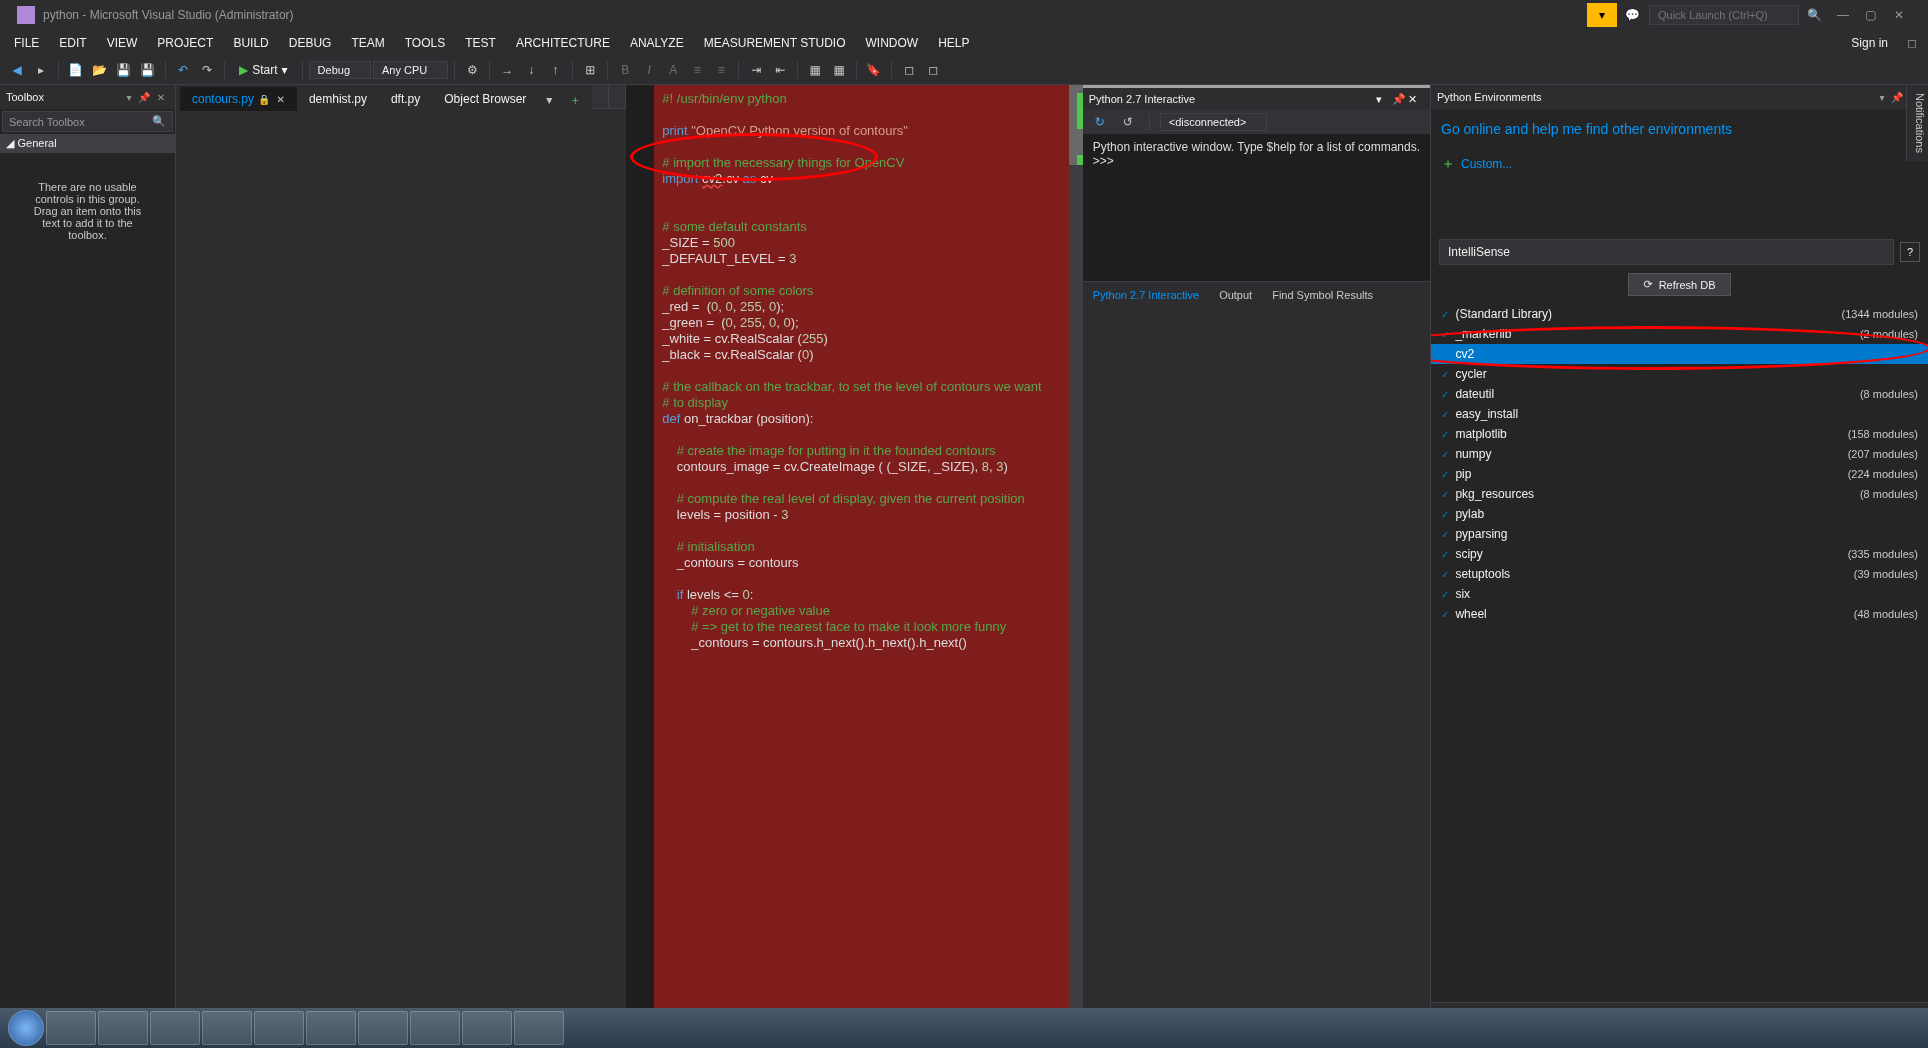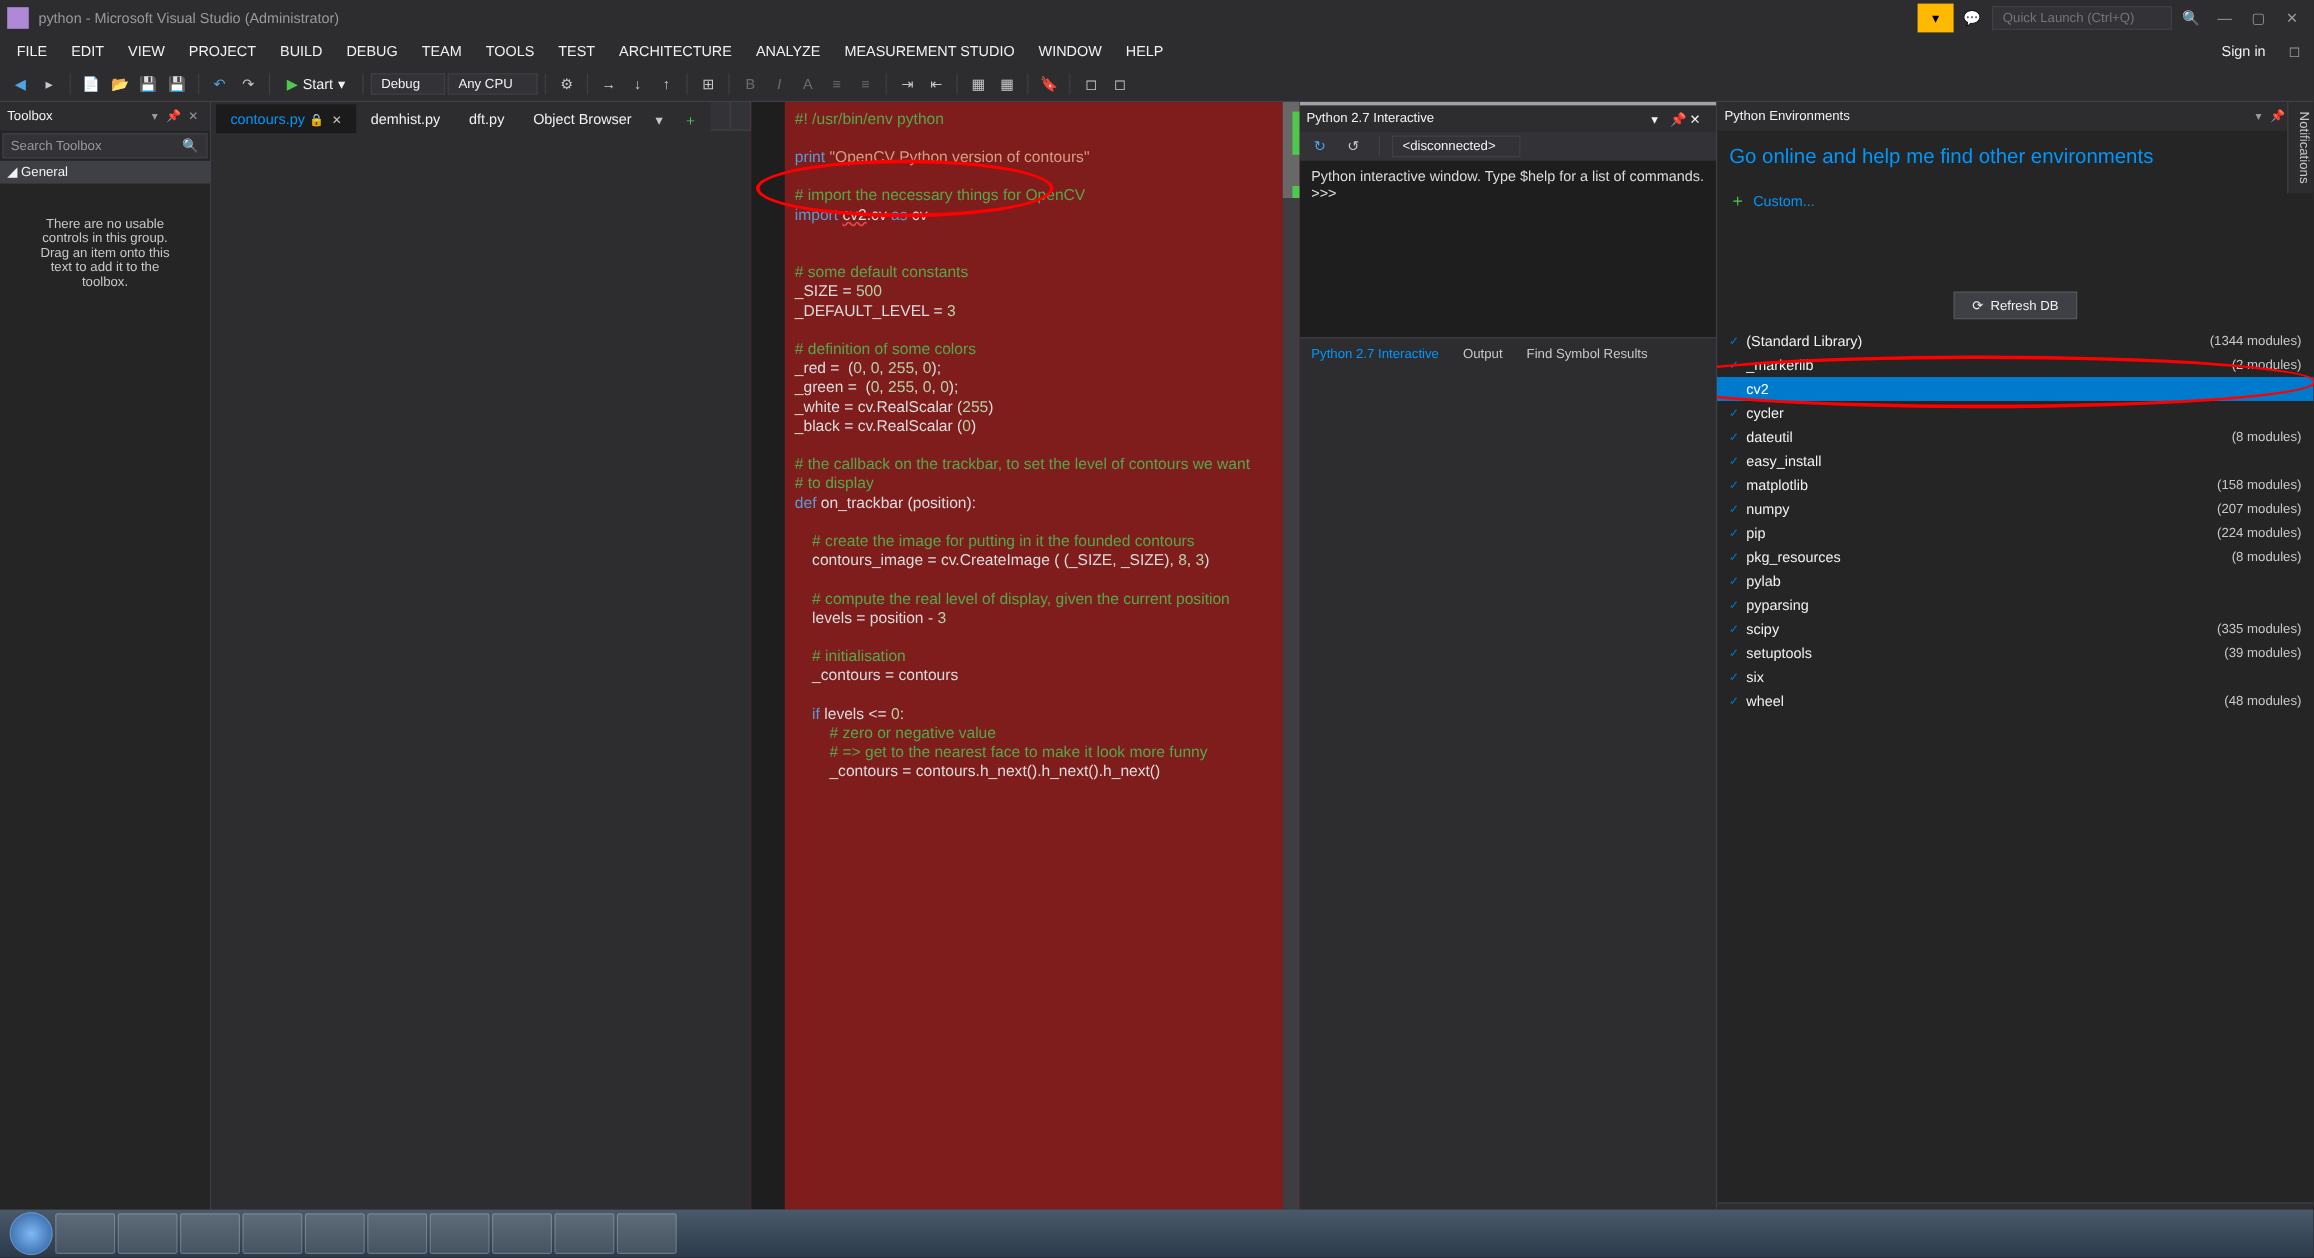--- a/index.html
+++ b/index.html
@@ -1,19 +1,19 @@
 <!DOCTYPE html>
 <html><head>
 <meta charset="utf-8">
 <style>
 * { margin:0; padding:0; box-sizing:border-box; font-family:"Segoe UI",Tahoma,sans-serif; }
 body { width:1928px; height:1048px; background:#2d2d30; color:#f1f1f1; font-size:12px; overflow:hidden; position:relative; }
 
 
-.titlebar { height:30px; background:#2d2d30; display:flex; align-items:center; padding:0 6px; }
+.titlebar { height:30px; background:#2d2d30; display:flex; align-items:center; padding:0 17px; }
 .titlebar .vs-icon { width:18px; height:18px; background:#b089d6; margin-right:8px; }
 .titlebar .title { color:#999; font-size:12px; flex:1; }
 .titlebar .right { display:flex; align-items:center; gap:4px; }
 .tb-btn { width:24px; height:24px; display:flex; align-items:center; justify-content:center; color:#999; cursor:pointer; }
 .tb-yellow { background:#ffb900; color:#000; width:30px; }
 .quick-launch { background:#333337; border:1px solid #3f3f46; color:#999; padding:3px 8px; width:150px; font-size:11px; }
 
 
 .menubar { height:25px; background:#2d2d30; display:flex; align-items:center; padding:0 4px; }
 .menubar .mitem { padding:4px 10px; color:#f1f1f1; font-size:12px; cursor:pointer; }
@@ -71,21 +71,21 @@
 .interactive .itoolbar { height:24px; background:#333337; display:flex; align-items:center; padding:0 6px; gap:6px; }
 .interactive .ibody { flex:1; background:#1e1e1e; padding:6px 10px; font-family:Consolas,monospace; font-size:12px; color:#dcdcdc; }
 .interactive .itabs { height:24px; background:#2d2d30; display:flex; align-items:flex-end; border-top:1px solid #3f3f46; }
 .interactive .itab { padding:4px 10px; font-size:11px; color:#c8c8c8; cursor:pointer; }
 .interactive .itab.active { color:#0097fb; }
 
 
 .panel-right { width:498px; background:#252526; display:flex; flex-direction:column; border-left:1px solid #3f3f46; }
 .py-env-head { background:#007acc; color:#fff; padding:6px 10px; font-size:12px; display:flex; align-items:center; }
 .py-env-head .home { margin-left:auto; width:18px; height:16px; background:#fff; }
-.env-link { padding:12px 10px; color:#0097fb; font-size:17px; cursor:pointer; }
+.env-link { padding:12px 10px; color:#0097fb; font-size:14px; cursor:pointer; }
 .env-custom { padding:6px 10px; color:#0097fb; font-size:12px; cursor:pointer; }
 .env-custom .plus { color:#4ec94e; margin-right:6px; font-size:14px; }
 .env-body { flex:1; display:flex; flex-direction:column; padding-top:60px; position:relative; }
 .intel-combo { background:#333337; border:1px solid #3f3f46; padding:5px 8px; margin:0 8px 8px; font-size:12px; color:#f1f1f1; }
 .refresh-btn { align-self:center; background:#3f3f46; border:1px solid #555; padding:4px 14px; font-size:11px; color:#f1f1f1; margin-bottom:8px; display:flex; align-items:center; gap:6px; cursor:pointer; }
 .mod-list { flex:1; overflow:auto; }
 .mod-row { display:flex; align-items:center; padding:3px 10px; font-size:12px; }
 .mod-row .chk { color:#007acc; margin-right:6px; font-size:10px; }
 .mod-row .cnt { margin-left:auto; color:#c8c8c8; font-size:11px; }
 .mod-row.selected { background:#007acc; color:#fff; }
@@ -264,20 +264,24 @@
       <span>Python Environments</span>
       <span class="spacer"></span>
       <span class="ico">▾</span>
       <span class="ico">📌</span>
       <span class="ico">✕</span>
     </div>
     <div class="env-link">Go online and help me find other environments</div>
     <div class="env-custom"><span class="plus">＋</span><span>Custom...</span></div>
 
     <div class="env-body">
+      <div class="intel-row">
+        <div class="intel-combo" style="flex:1;margin:0">IntelliSense</div>
+        <div class="q-btn">?</div>
+      </div>
       <div class="refresh-btn">
           <span>⟳</span>
           <span>Refresh DB</span>
         </div>
       <div class="mod-list" id="mod-list" style="position:relative">
         <div class="red-ellipse" style="left:-60px; top:22px; width:560px; height:44px"></div>
       <div class="mod-row">
             <span class="chk">✓</span>
             <span>(Standard Library)</span>
             <span class="cnt">(1344 modules)</span>

